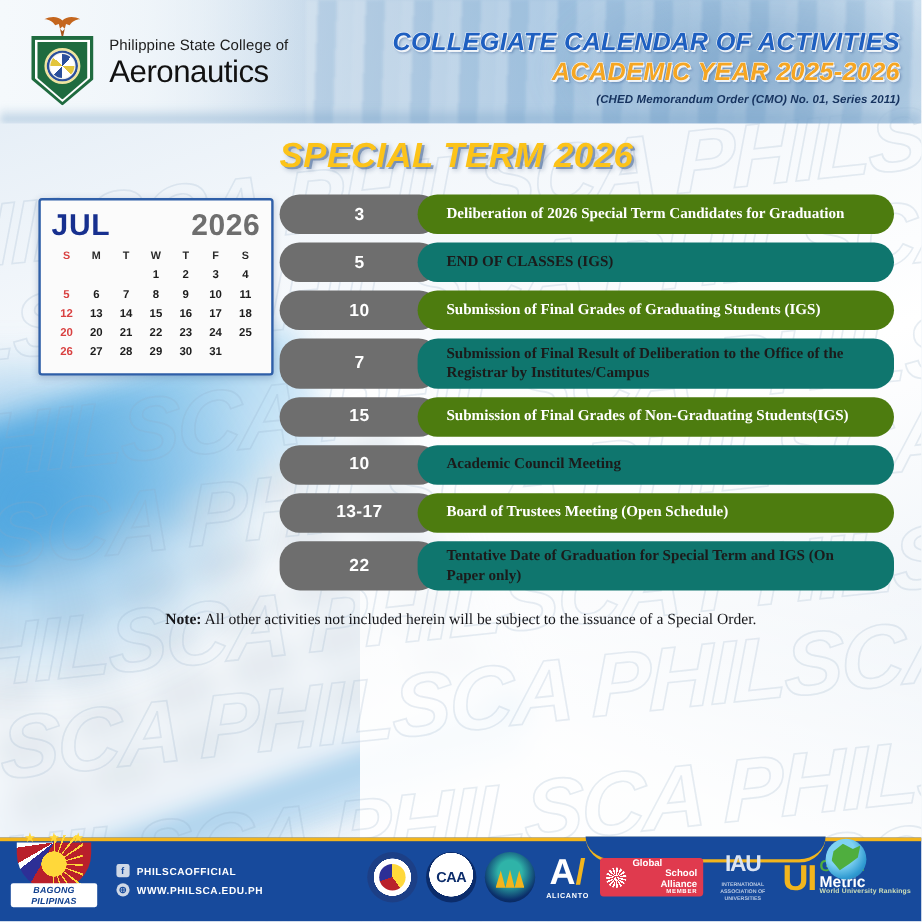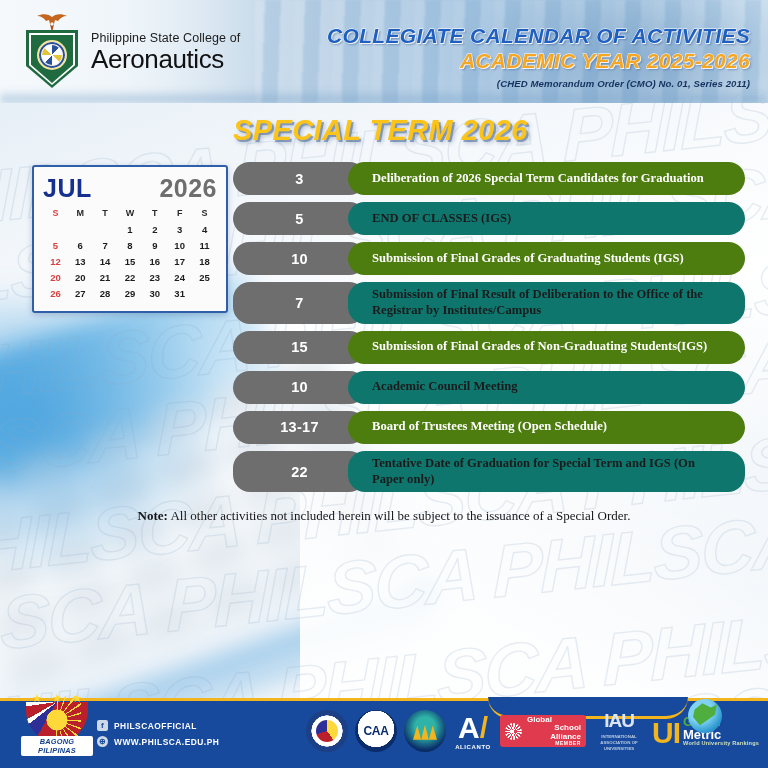--- a/index.html
+++ b/index.html
@@ -328,21 +328,21 @@
     background:#f2b51d;
   }
   .footer .curve {
     position:absolute; right: 80px; top:-1px;
     width: 200px; height: 22px;
     background:#174a9c;
     border-radius: 0 0 60px 60px;
     border-bottom: 3px solid #f2b51d;
   }
   .bp-logo {
-    position:absolute; left: 20px; top: -8px;
+    position:absolute; left: 8px; top: -8px;
     width: 74px; height: 74px;
   }
   .bp-logo .bowl {
     position:absolute; left: 6px; top: 12px;
     width: 62px; height: 40px;
     border-radius: 0 0 34px 34px;
     background:
       conic-gradient(from 210deg at 50% 0%,
         #2d2f96 0deg 22deg, #ffffff 22deg 30deg,
         #b9202b 30deg 52deg, #ffffff 52deg 60deg,

